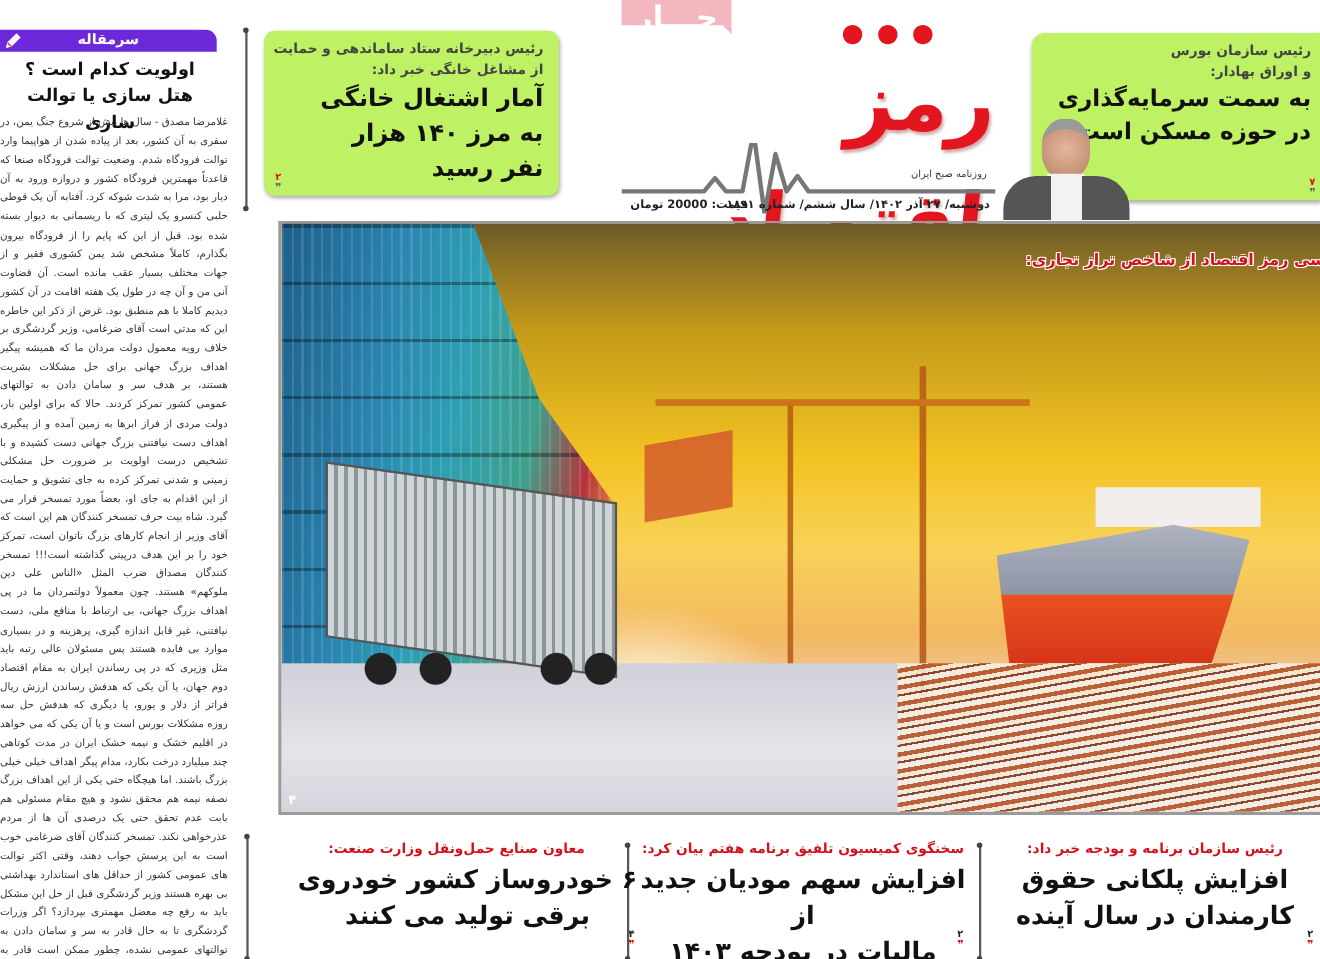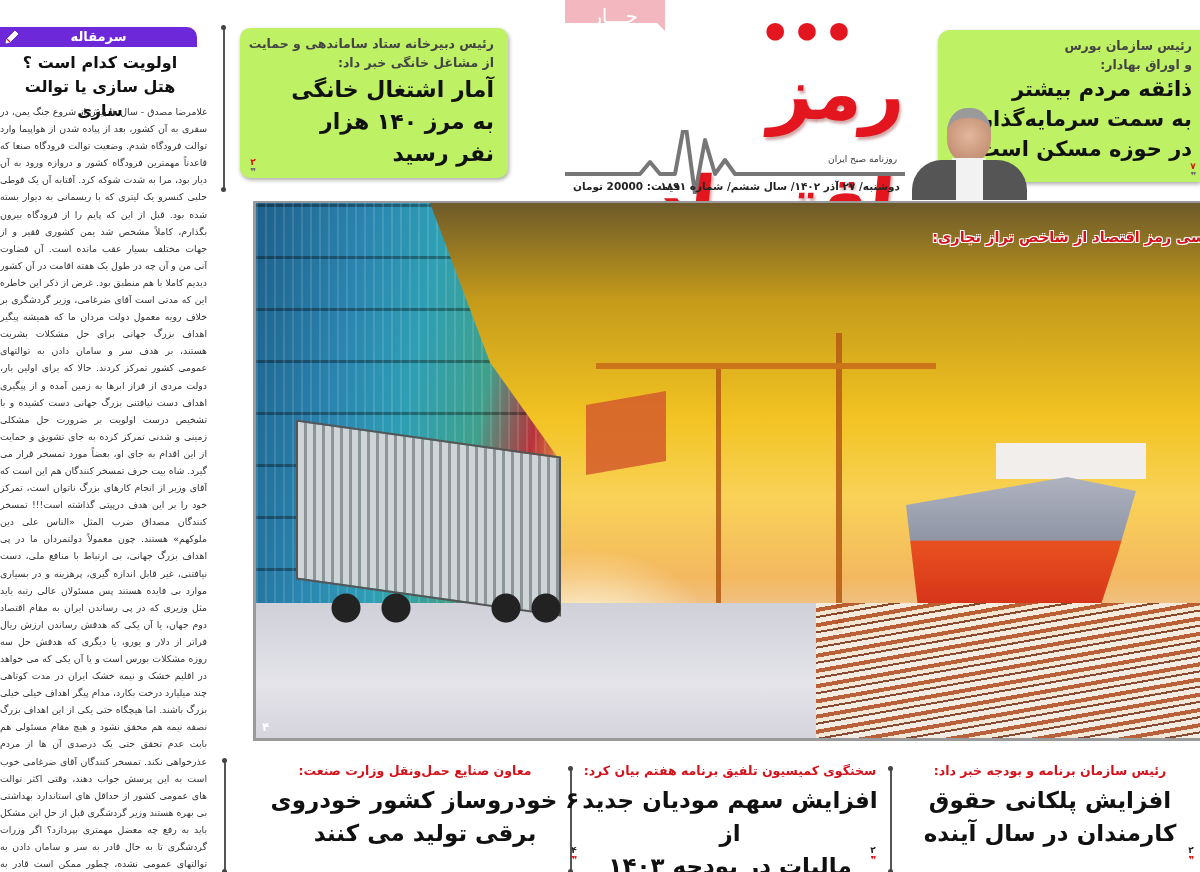--- a/index.html
+++ b/index.html
@@ -23,21 +23,21 @@
   
   .top-box { position: absolute; background: #bef264; border-radius: 10px; box-shadow: 1px 2px 4px rgba(0,0,0,0.35); }
   .kicker-gray { color: #444; font-size: 12.5px; line-height: 19px; font-weight: bold; }
   .headline-xl { color: #111; font-weight: bold; font-size: 22px; line-height: 32px; }
   .page-ref { position: absolute; font-size: 9px; font-weight: bold; color: #d11; line-height: 9px; text-align: center; }
   .page-ref .q { display: block; color: #666; font-size: 10px; }
 
   
   .masthead { position: absolute; left: 555px; top: 0; width: 375px; height: 198px; }
   .jaar { position: absolute; right: 265px; top: 0; width: 100px; height: 23px; background: #f3b7bf; color: #fff;
-          font-weight: normal; font-size: 20px; text-align: center; line-height: 32px; }
+          font-weight: bold; font-size: 28px; text-align: center; line-height: 32px; }
   .jaar::after { content: ""; position: absolute; right: 0; bottom: -8px; border-left: 8px solid transparent; border-top: 8px solid #f3b7bf; }
   .logo { position: absolute; right: 30px; top: 38px; font-size: 74px; font-weight: bold; color: #e3161f;
           text-shadow: 2px 3px 3px rgba(120,0,0,0.35); line-height: 110px; letter-spacing: 2px; transform: skewX(-6deg); }
   .logo-dots { position: absolute; right: 75px; top: 8px; font-size: 50px; color: #e3161f; font-weight: bold; line-height: 50px; }
   .tagline { position: absolute; right: 33px; top: 154px; font-size: 9px; color: #333; }
   .pulse { position: absolute; left: 10px; top: 130px; width: 340px; height: 64px; }
   .dateline { position: absolute; right: 30px; top: 180px; font-size: 10.5px; font-weight: bold; color: #222; }
   .price { position: absolute; left: 18px; top: 180px; font-size: 10.5px; font-weight: bold; color: #222; }
 
   
@@ -132,21 +132,20 @@
   <div class="price">قیمت: 20000 تومان</div>
 </div>
 
 <div class="top-box" style="left:938px; top:30px; width:262px; height:152px; border-radius:12px 0 0 12px;">
   <div style="position:absolute; right:8px; top:6px; text-align:right; width:250px;">
     <div class="kicker-gray">
       <div>رئیس سازمان بورس</div>
       <div>و اوراق بهادار:</div>
     </div>
     <div class="headline-xl" style="font-size:21px; line-height:30px;">
-      <div>ذائقه مردم بیشتر</div>
       <div>به سمت سرمایه‌گذاری</div>
       <div>در حوزه مسکن است</div>
     </div>
   </div>
   <div class="page-ref" style="right:4px; bottom:2px;">
     <span>۷</span>
     <span class="q">❞</span>
   </div>
 </div>
 

